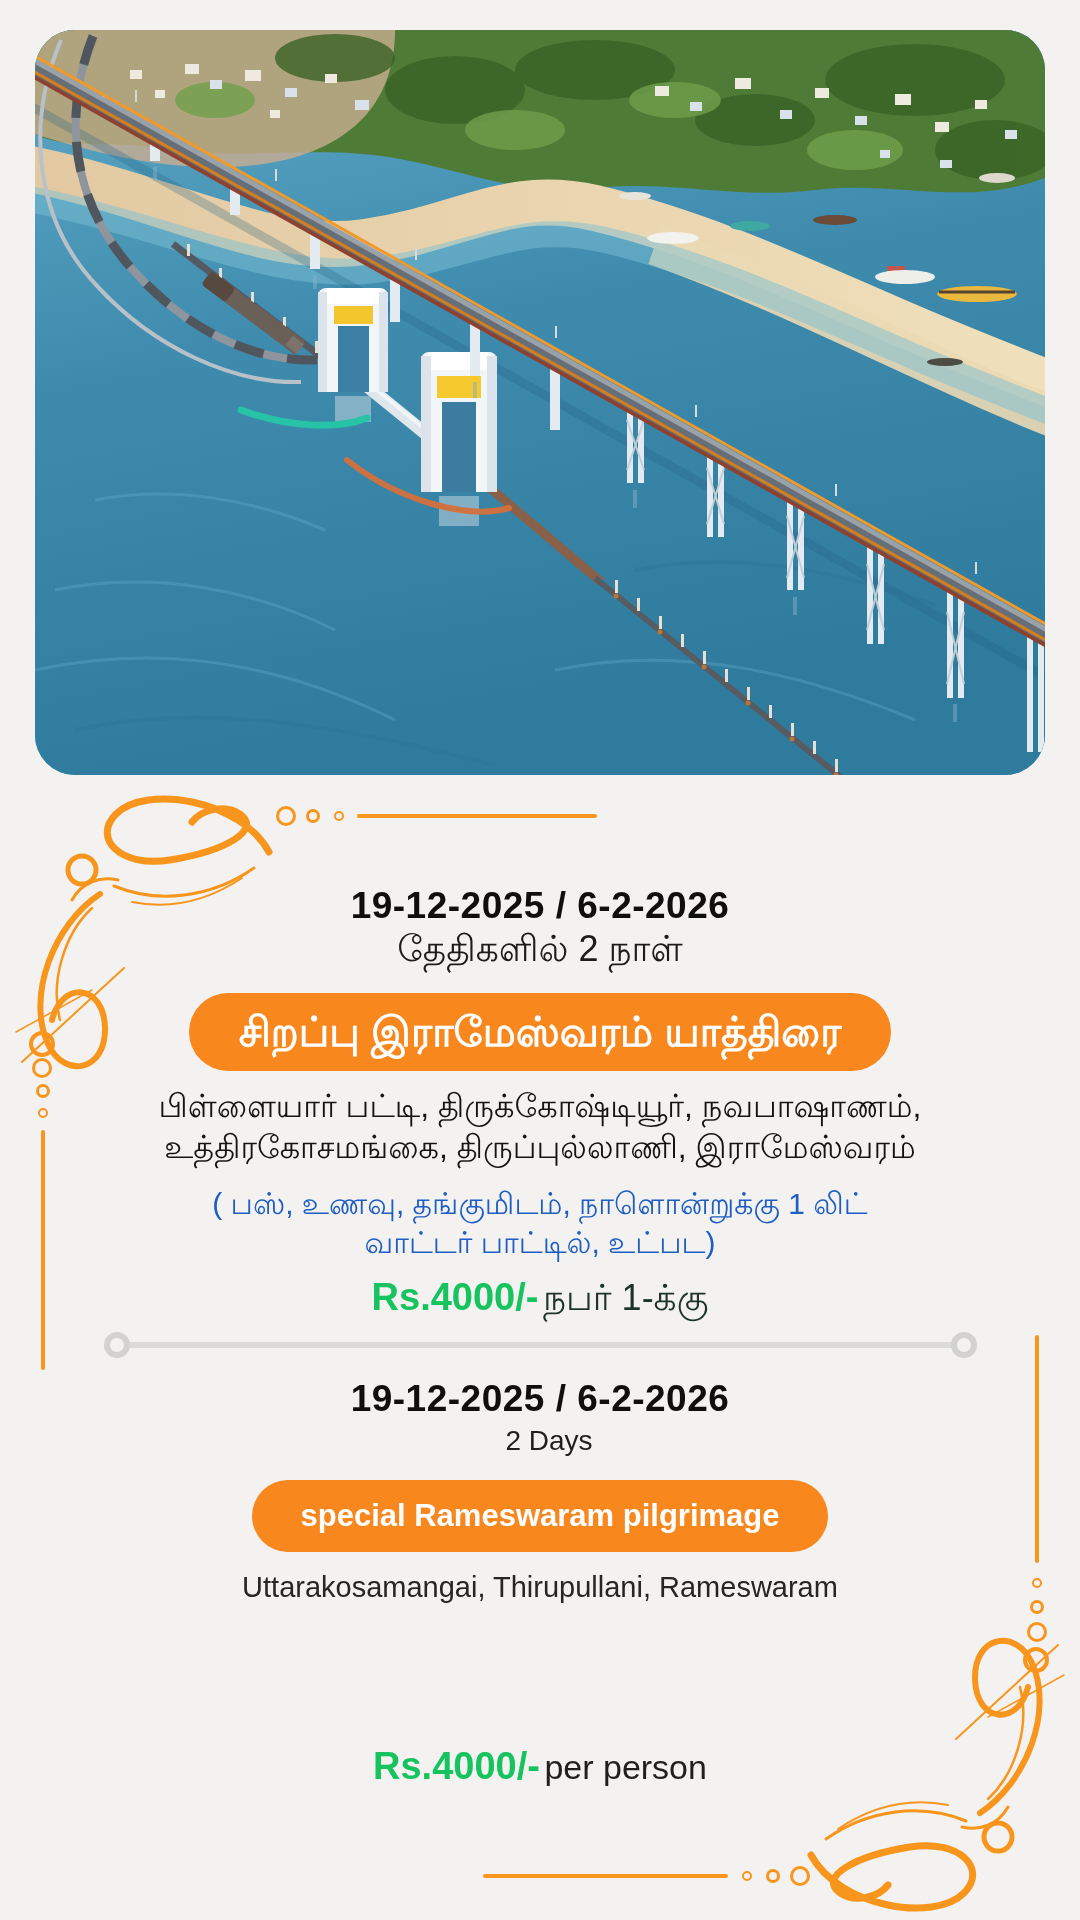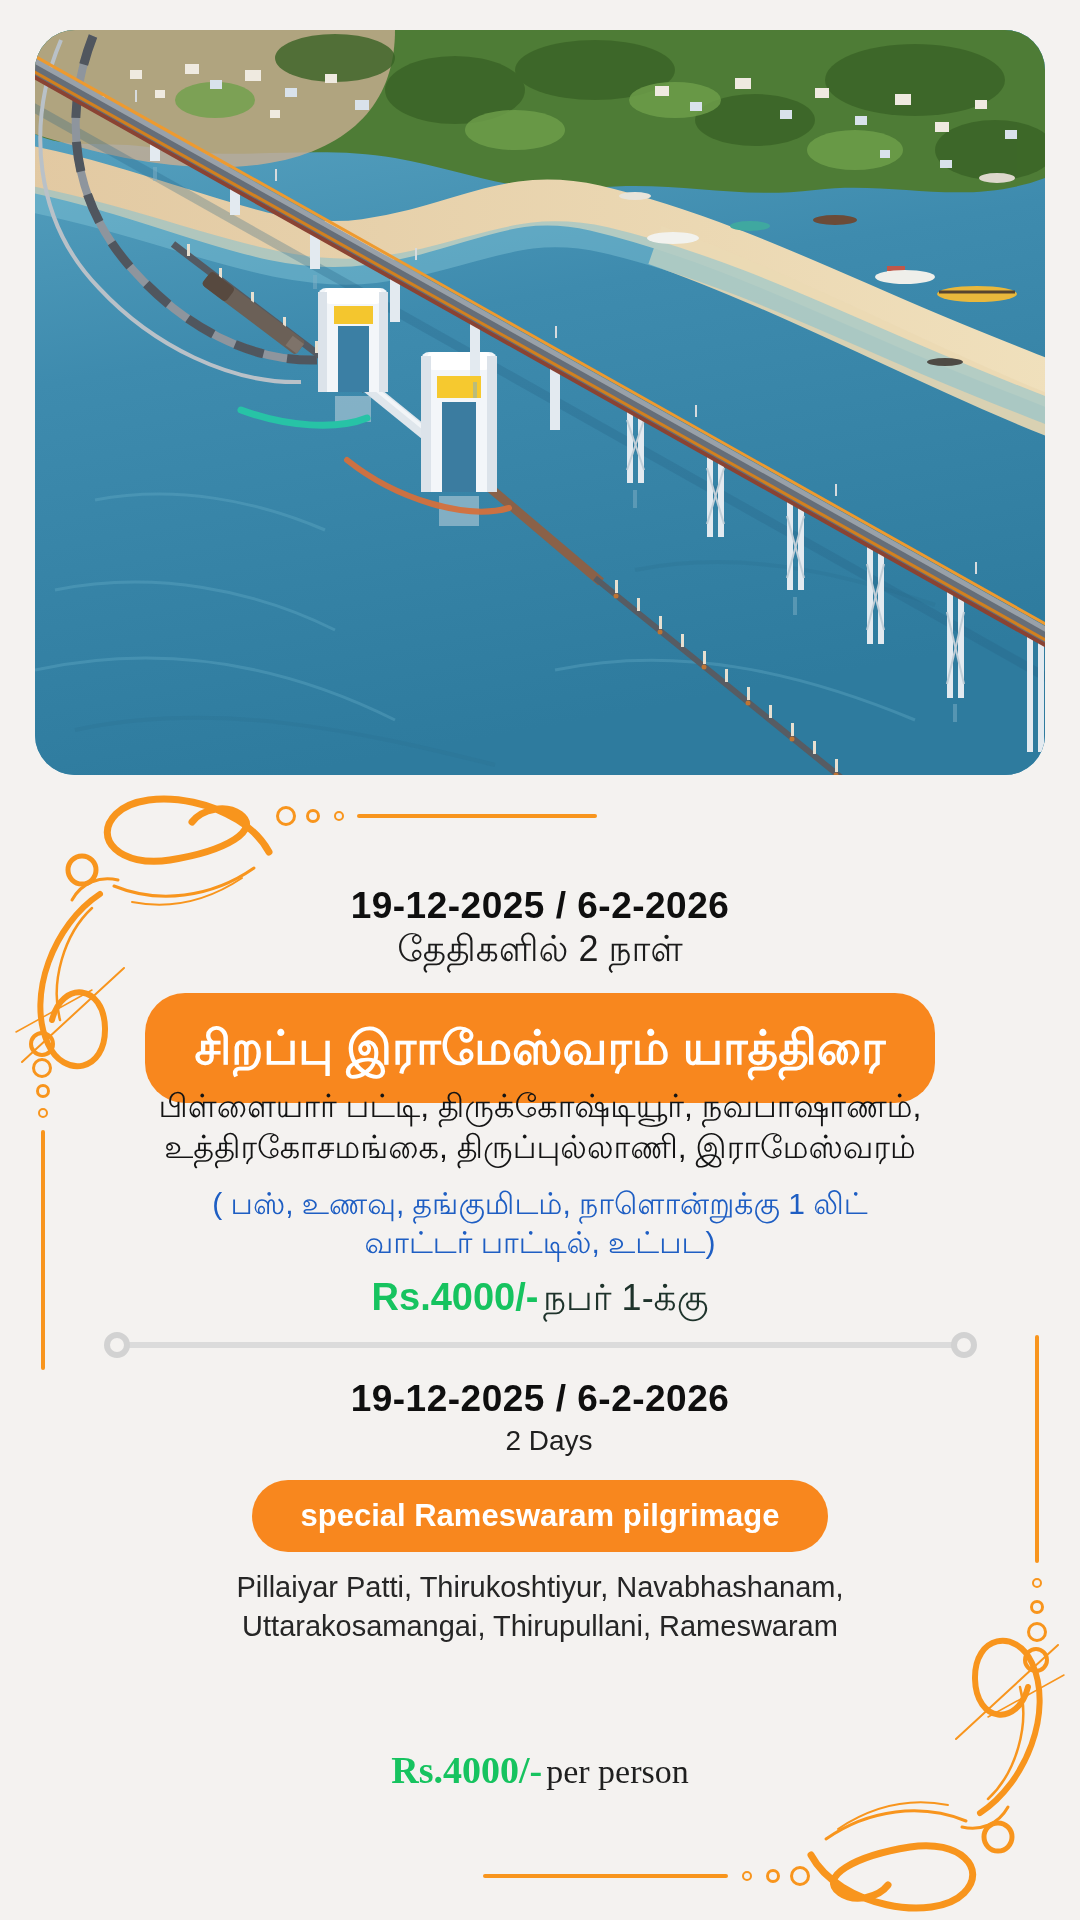--- a/index.html
+++ b/index.html
@@ -6,29 +6,29 @@
   body{width:1080px;height:1920px;background:#F4F2F0;font-family:"Liberation Sans",sans-serif;position:relative;overflow:hidden;}
   .page{position:absolute;left:0;top:0;width:944px;height:1920px;}
   .photo-card{position:absolute;left:35px;top:30px;width:1010px;height:745px;border-radius:40px;overflow:hidden;background:#3E8BAE;}
   .photo-card svg{display:block;width:100%;height:100%;}
   .txt{position:absolute;left:0;width:1080px;text-align:center;}
   .dates{font-size:37px;line-height:44px;font-weight:700;color:#0F0F0F;letter-spacing:.5px;}
   .sub1{top:928px;font-size:36px;line-height:42px;color:#1C1C1C;}
   .sub2{top:1421px;font-size:28px;line-height:40px;color:#1F1F1F;padding-left:9px;}
   .pillwrap{position:absolute;left:0;width:1080px;text-align:center;}
   .pill{display:inline-block;background:#F8871E;color:#FFFFFF;font-weight:700;border-radius:40px;}
-  .pill-ta{font-size:47px;line-height:52px;padding:29px 50px;}
+  .pill-ta{font-size:41px;line-height:52px;padding:13px 50px;}
   .pill-en{font-size:31px;line-height:40px;padding:16px 48px;}
   .places-ta{top:1086px;font-size:32px;line-height:41px;color:#141414;}
   .places-en{top:1568px;font-size:29px;line-height:39px;color:#262626;}
   .inc{color:#1E5EC3;}
   .inc-ta{top:1184px;font-size:30px;line-height:39px;}
   .inc-en{top:1658px;font-size:28px;line-height:37px;}
   .price-ta{top:1272px;line-height:50px;}
-  .price-en{top:1744px;line-height:52px;font-family:Liberation Serif, serif;}
+  .price-en{top:1744px;line-height:44px;}
   .amt{color:#16C35F;font-weight:700;font-size:38px;}
   .unit-ta{color:#1E332B;font-weight:500;font-size:36px;}
   .unit-en{color:#1F1F1F;font-weight:400;font-size:34px;}
   .divider{position:absolute;left:117px;top:1342px;width:847px;height:6px;background:#DBDBDB;border-radius:3px;}
   .dring{position:absolute;box-sizing:border-box;width:26px;height:26px;border:6px solid #D2D2D2;border-radius:50%;background:#F4F2F0;}
   .oline{position:absolute;background:#F8951D;border-radius:2px;}
   .oring{position:absolute;box-sizing:border-box;border-style:solid;border-color:#F8951D;border-radius:50%;background:transparent;}
   .flourish{position:absolute;width:270px;height:295px;}
   .flourish.br{transform:rotate(180deg);}
 </style>
@@ -326,21 +326,20 @@
   <div class="divider"></div>
   <div class="dring" style="left:104px;top:1332px;"></div>
   <div class="dring" style="left:951px;top:1332px;"></div>
 
   <div class="txt dates" style="top:1377px;">19-12-2025 / 6-2-2026</div>
   <div class="txt sub2">2 Days</div>
   <div class="pillwrap" style="top:1480px;">
     <span class="pill pill-en"><span>special Rameswaram pilgrimage</span></span>
   </div>
   <div class="txt places-en">
-    <div>Pillaiyar Patti, Thirukoshtiyur, Navabhashanam,</div>
     <div>Uttarakosamangai, Thirupullani, Rameswaram</div>
   </div>
   <div class="txt price-en">
     <span class="amt">Rs.4000/-</span>
     <span class="unit-en">per person</span>
   </div>
 
 </div>
 
 </body></html>

